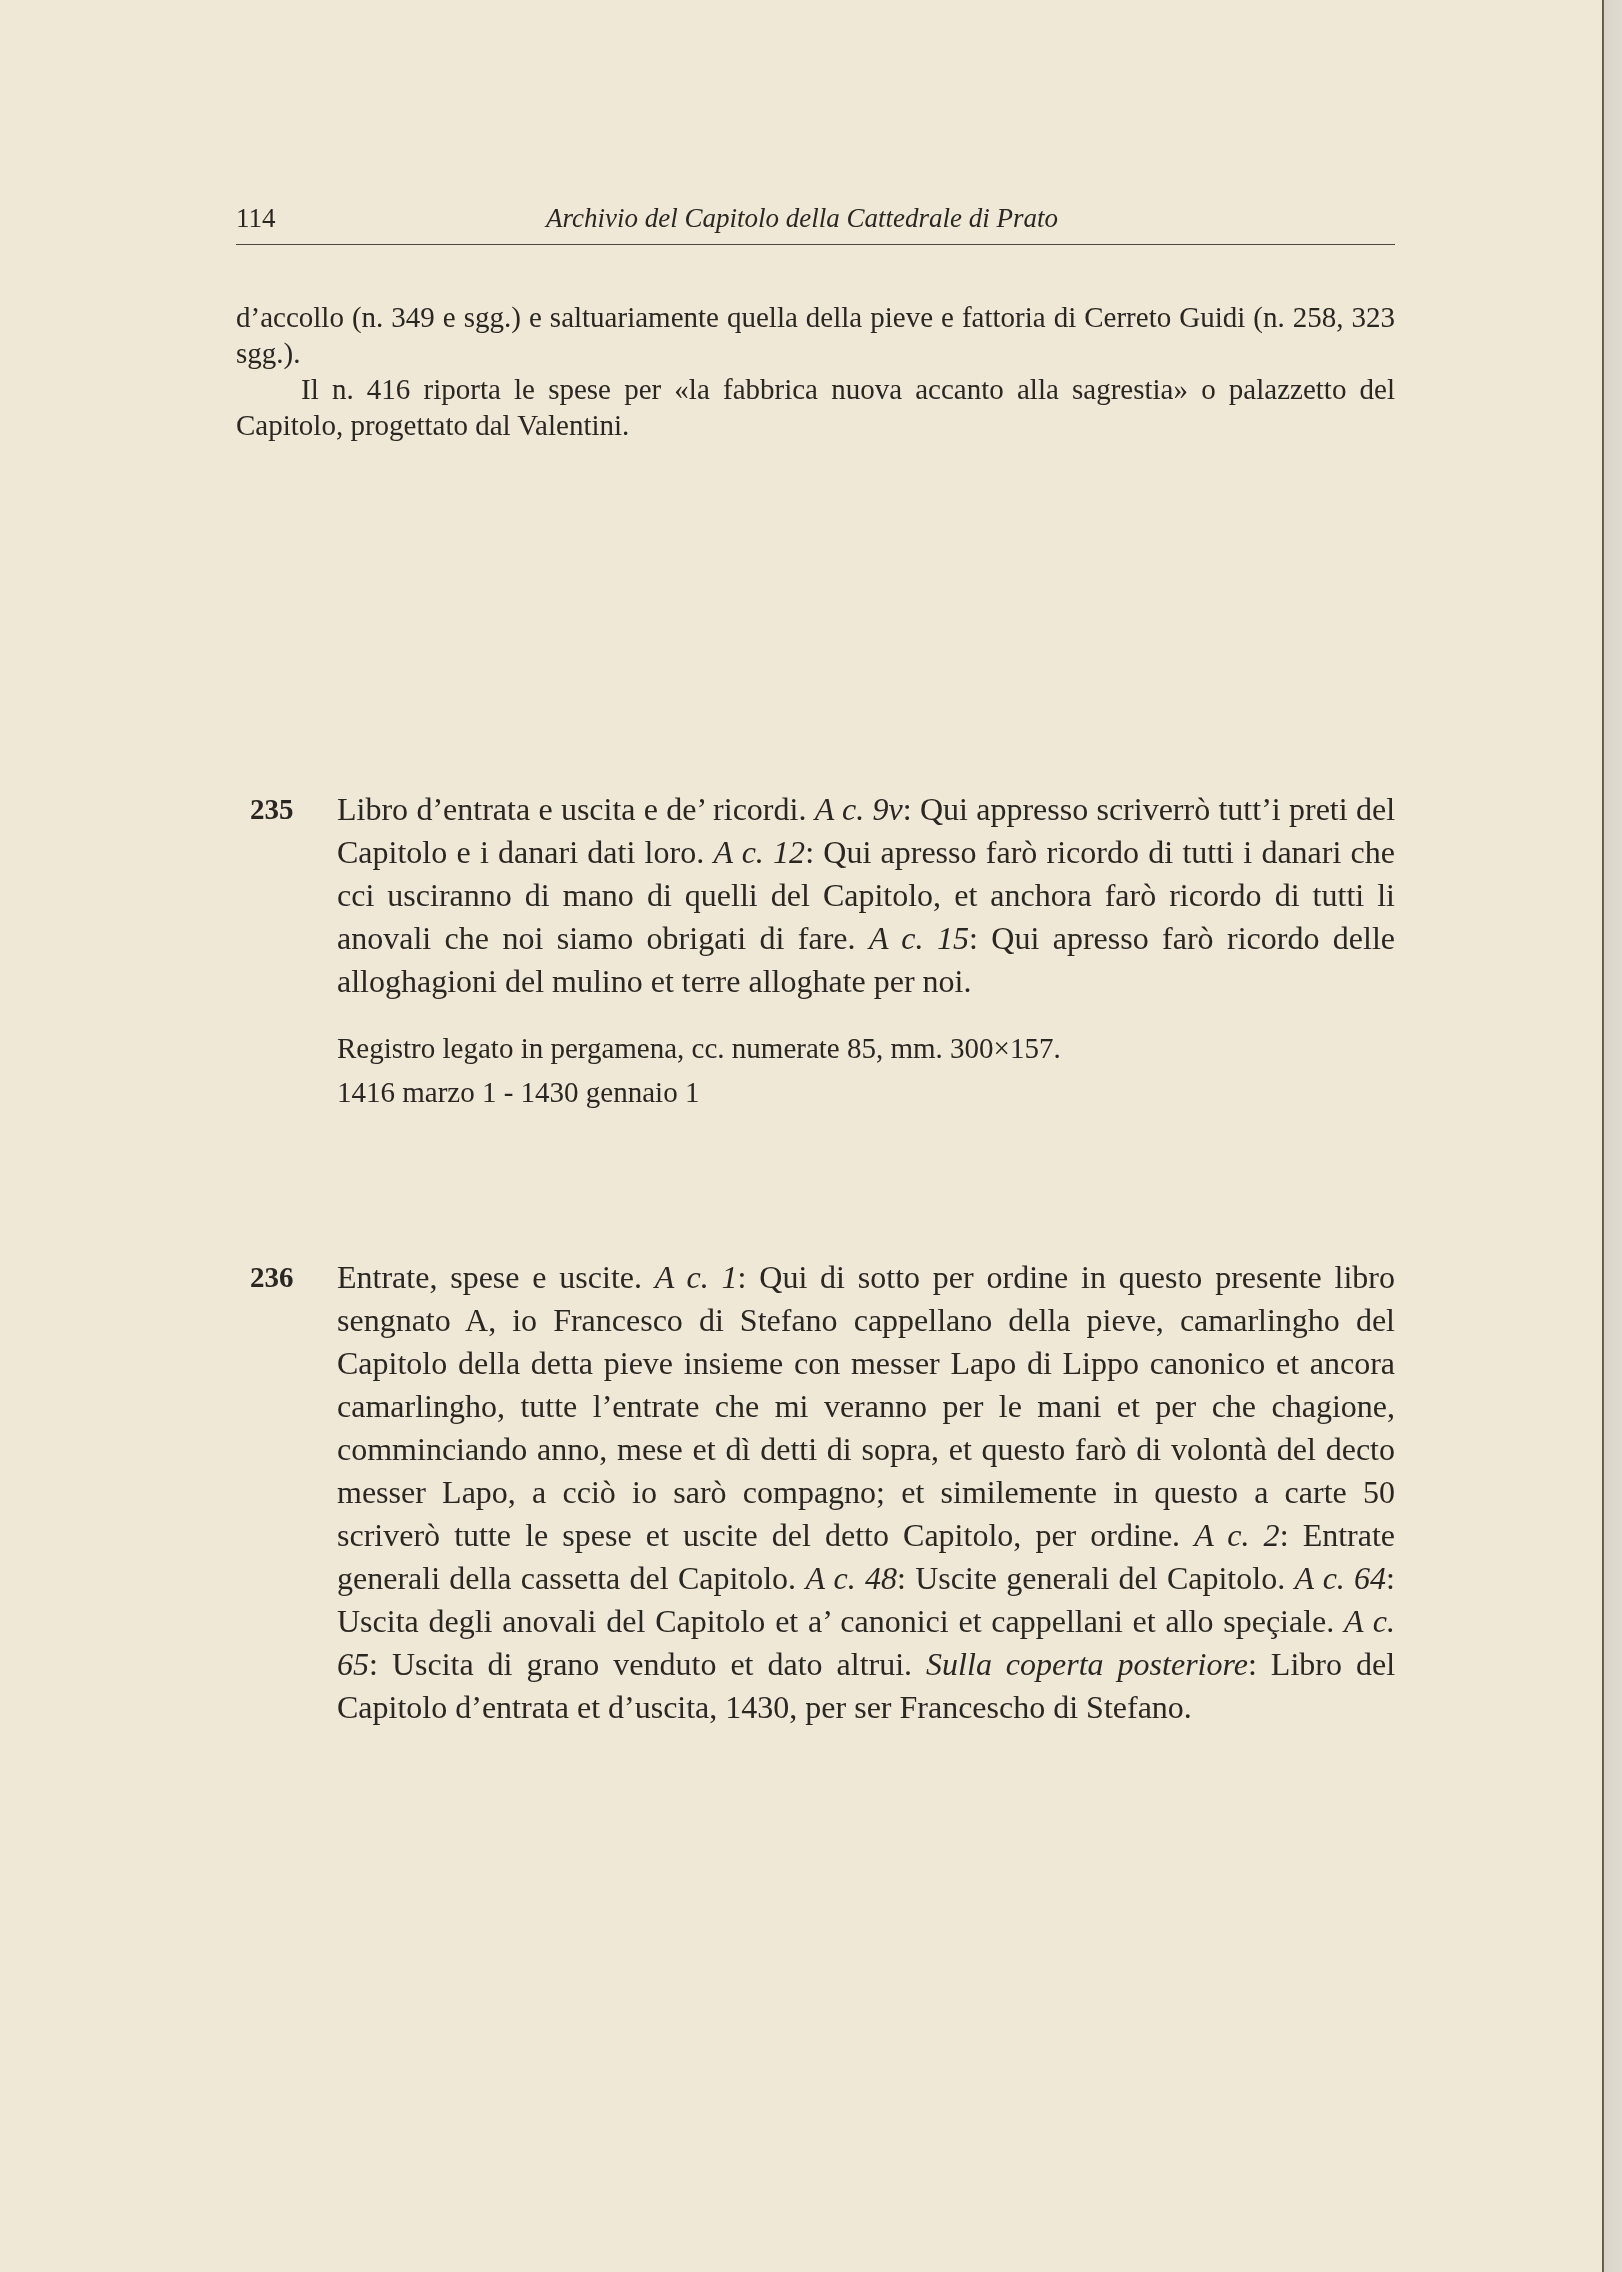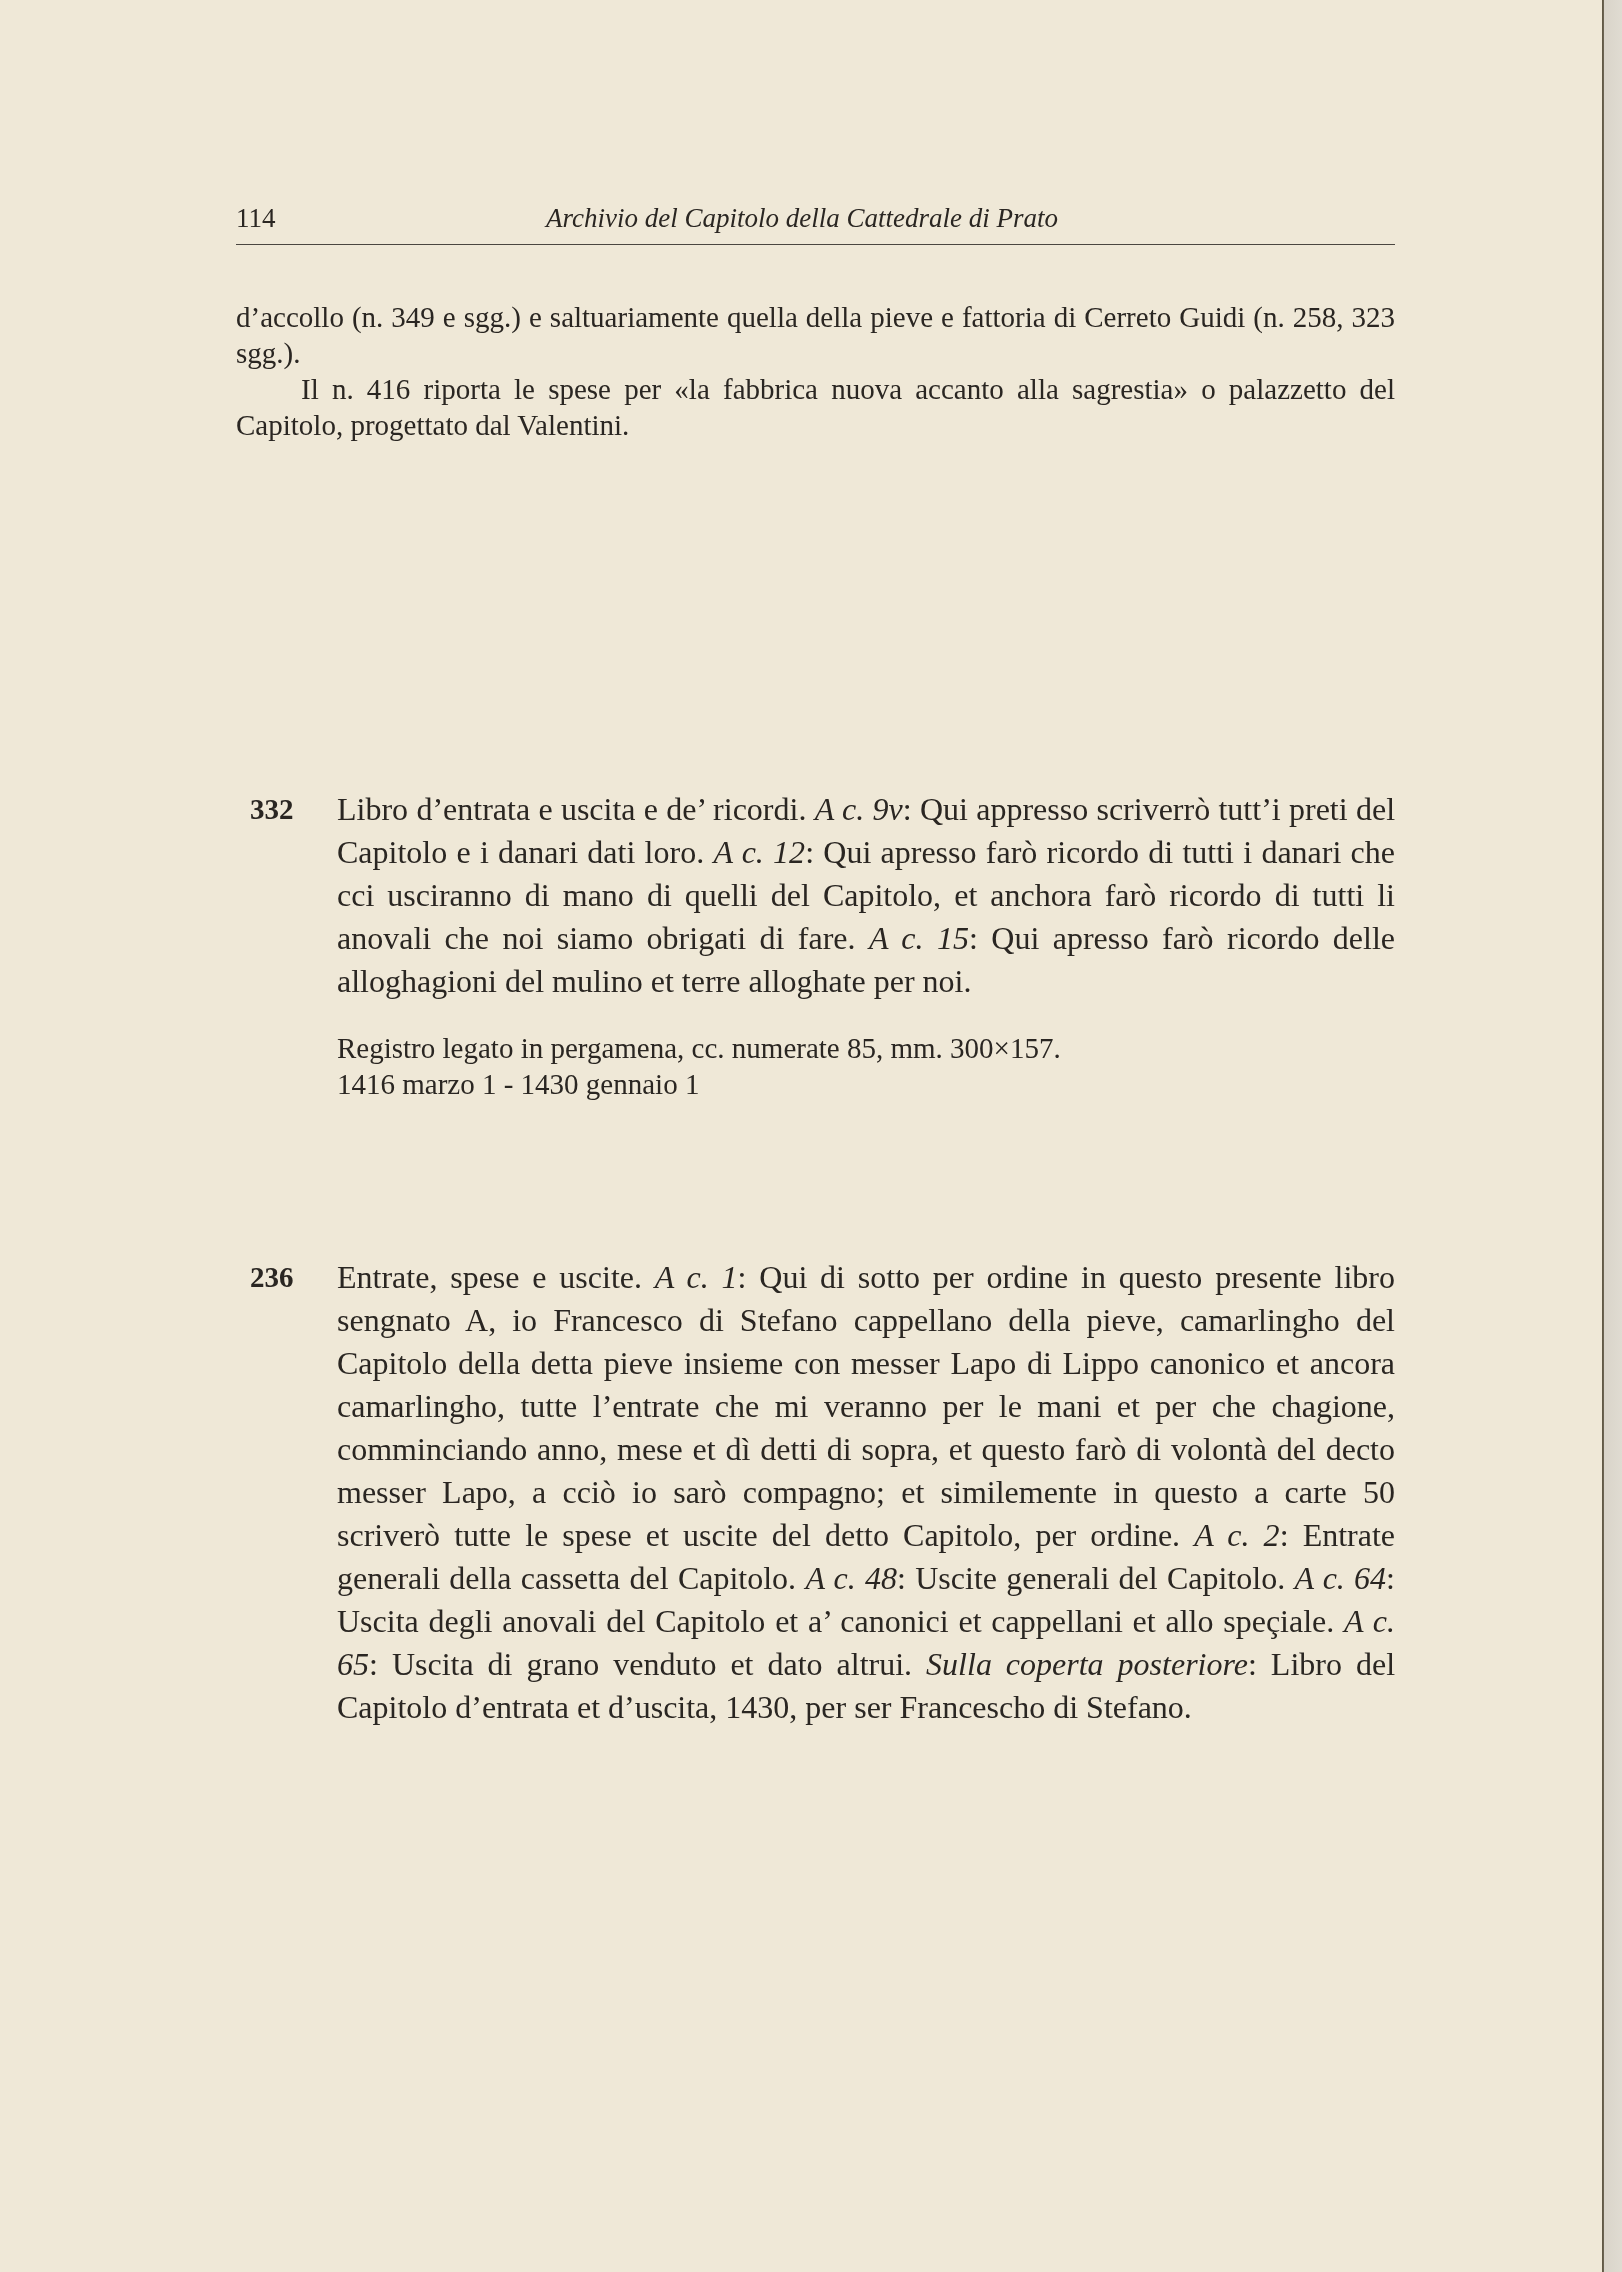--- a/index.html
+++ b/index.html
@@ -37,41 +37,41 @@
       position: absolute; left: 0; top: 0; font-weight: bold; font-size: 29px;
     }
     .entry .body {
       margin-left: 87px; text-align: justify; font-family: Liberation Serif, serif;
     }
     .entry .meta {
       margin-left: 87px; font-size: 29px; line-height: 36px;
     }
     .entry-235 { top: 788px; }
     .entry-235 .meta.physical { margin-top: 27.4px; }
-    .entry-235 .meta.dates { margin-top: 0; }
+    .entry-235 .meta.dates { margin-top: 8px; }
     .entry-236 { top: 1256px; }
     i { font-style: italic; }
   </style>
 </head>
 <body>
 
 <div class="page-edge"></div>
 
 <div class="header">
   <span class="page-number">114</span>
   <span class="running-title">Archivio del Capitolo della Cattedrale di Prato</span>
 </div>
 
 <div class="intro">
   <p>d’accollo (n. 349 e sgg.) e saltuariamente quella della pieve e fattoria di Cerreto Guidi (n. 258, 323 sgg.).</p>
   <p class="indent">Il n. 416 riporta le spese per «la fabbrica nuova accanto alla sagrestia» o palazzetto del Capitolo, progettato dal Valentini.</p>
 </div>
 
 <div class="entry entry-235">
-  <span class="num">332</span>
+  <span class="num">235</span>
   <div class="body"><span>Libro d’entrata e uscita e de’ ricordi. </span><i>A c. 9v</i><span>: Qui appresso scriverrò tutt’i preti del Capitolo e i danari dati loro. </span><i>A c. 12</i><span>: Qui apresso farò ricordo di tutti i danari che cci usciranno di mano di quelli del Capitolo, et anchora farò ricordo di tutti li anovali che noi siamo obrigati di fare. </span><i>A c. 15</i><span>: Qui apresso farò ricordo delle alloghagioni del mulino et terre alloghate per noi.</span></div>
   <div class="meta physical">Registro legato in pergamena, cc. numerate 85, mm. 300×157.</div>
   <div class="meta dates">1416 marzo 1 - 1430 gennaio 1</div>
 </div>
 
 <div class="entry entry-236">
   <span class="num">236</span>
   <div class="body"><span>Entrate, spese e uscite. </span><i>A c. 1</i><span>: Qui di sotto per ordine in questo presente libro sengnato A, io Francesco di Stefano cappellano della pieve, camarlingho del Capitolo della detta pieve insieme con messer Lapo di Lippo canonico et ancora camarlingho, tutte l’entrate che mi veranno per le mani et per che chagione, commin­ciando anno, mese et dì detti di sopra, et questo farò di volontà del decto messer Lapo, a cciò io sarò compagno; et similemente in questo a carte 50 scriverò tutte le spese et uscite del detto Capitolo, per ordine. </span><i>A c. 2</i><span>: Entrate generali della cassetta del Capitolo. </span><i>A c. 48</i><span>: Uscite generali del Capitolo. </span><i>A c. 64</i><span>: Uscita degli anovali del Capitolo et a’ canonici et cappellani et allo speçiale. </span><i>A c. 65</i><span>: Uscita di grano venduto et dato altrui. </span><i>Sulla coperta posteriore</i><span>: Libro del Capitolo d’entrata et d’uscita, 1430, per ser Franceschо di Stefano.</span></div>
 </div>
 

